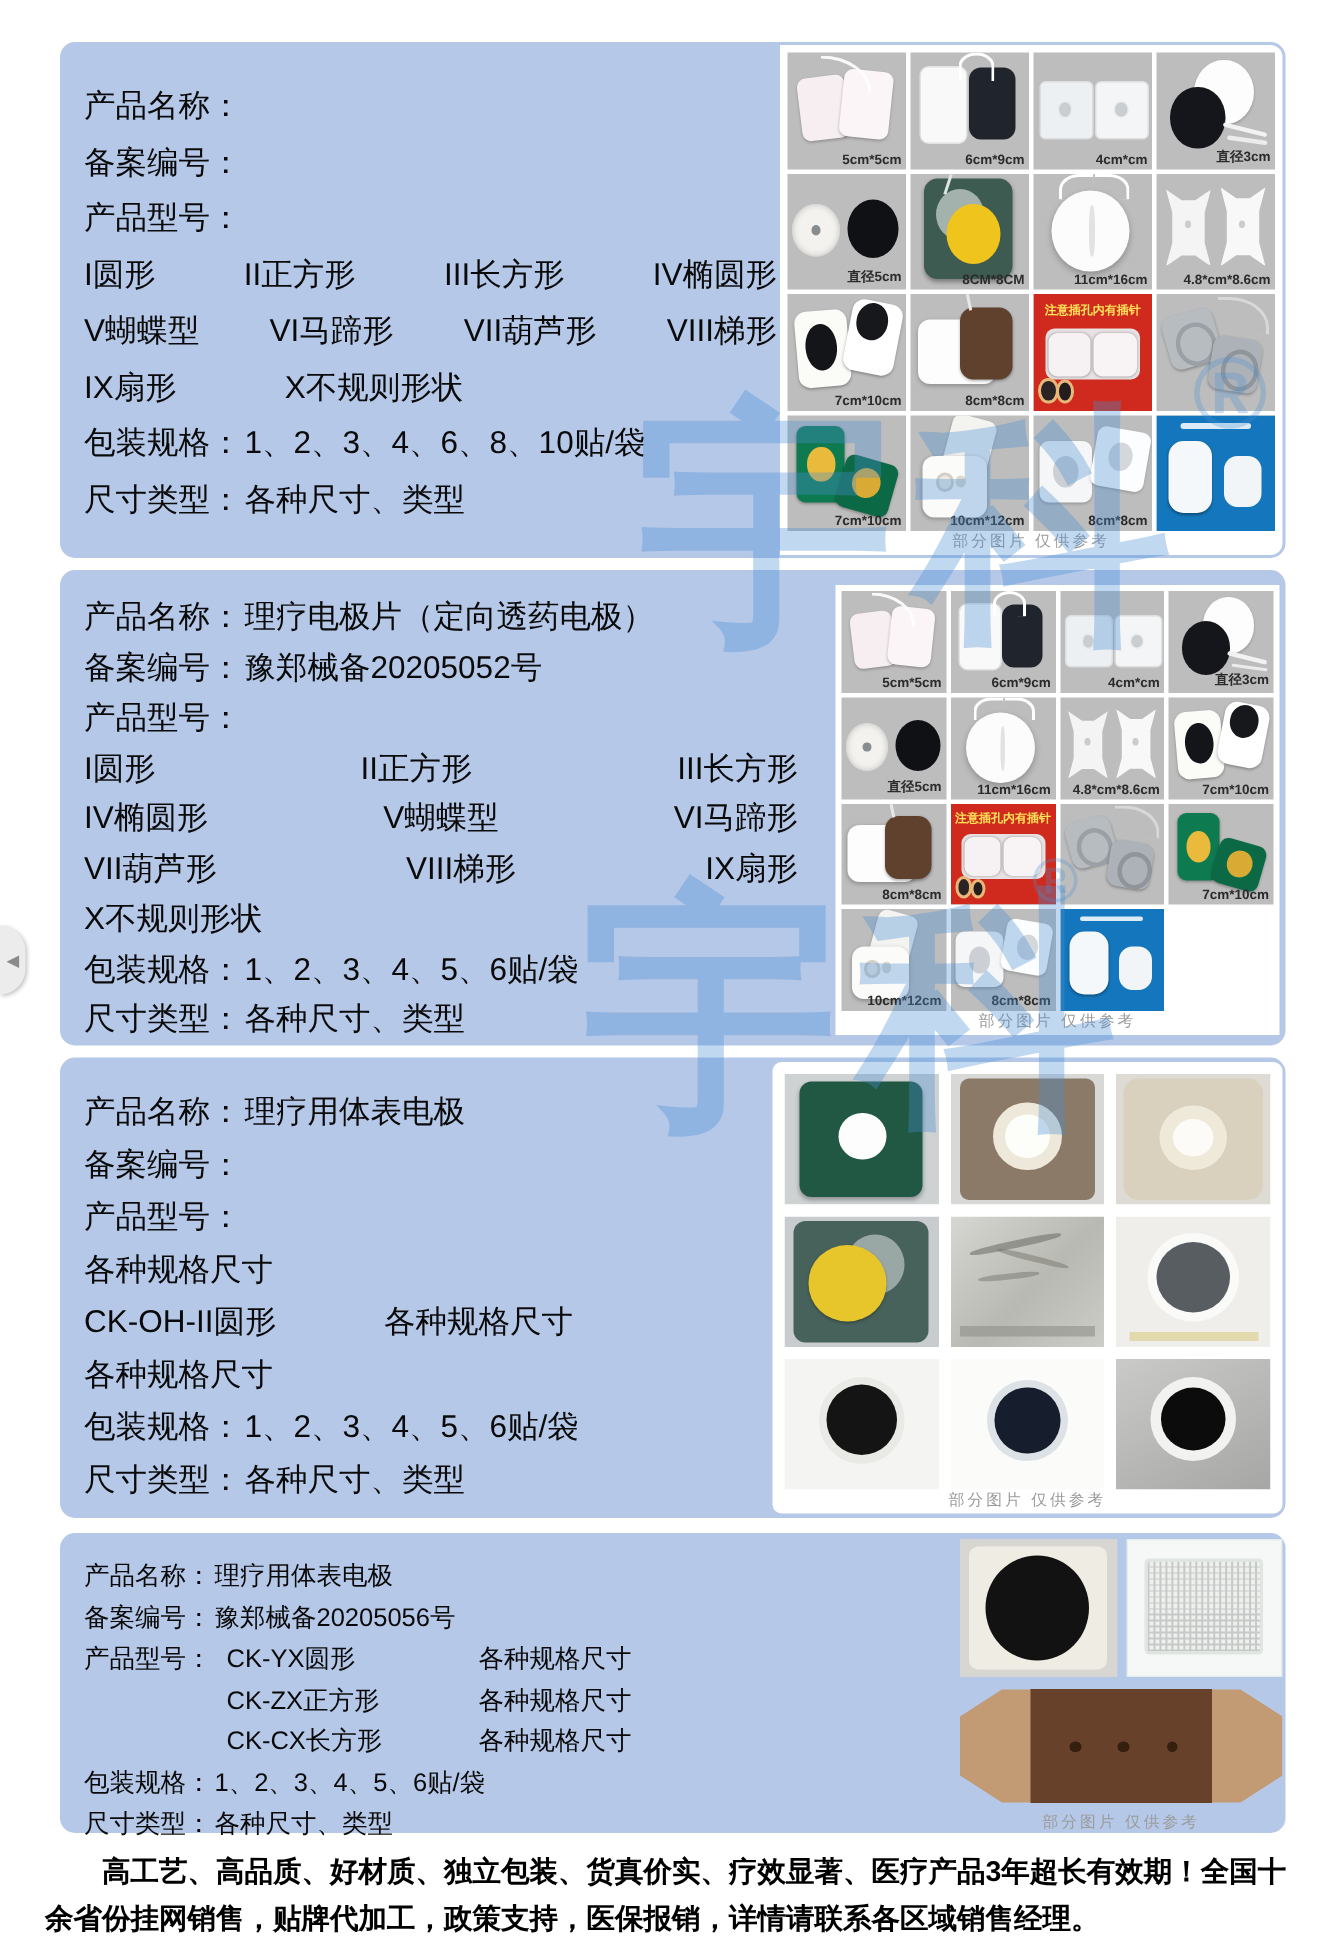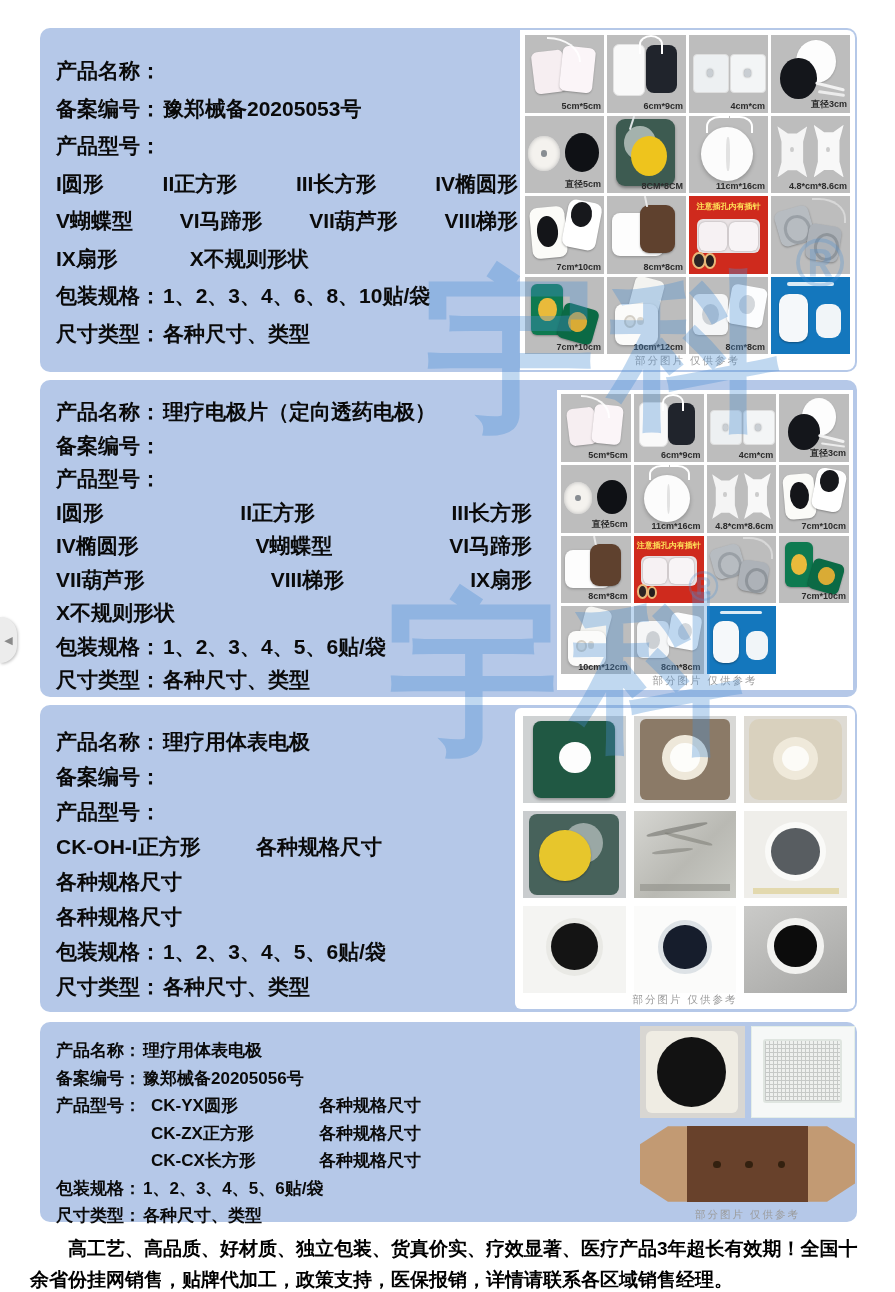--- a/index.html
+++ b/index.html
@@ -4,21 +4,21 @@
 <style>
   html,body{margin:0;padding:0;background:#fff;}
   .page{position:relative;width:895px;height:1292px;background:#fff;overflow:hidden;
         font-family:"Liberation Sans","DejaVu Sans",sans-serif;}
   
   .card{position:absolute;left:40px;width:817px;background:#b5c8e8;border-radius:10px;}
   .s1{top:28px;height:344px}
   .s2{top:380px;height:317px}
   .s3{top:705px;height:307px}
   .s4{top:1022px;height:200px}
-  .info{position:absolute;left:16px;top:0;color:#0a0a0a;font-weight:700;}
+  .info{position:absolute;left:16px;top:0;color:#0a0a0a;font-weight:400;}
   .s1 .info{width:462px;padding-top:24px;font-size:21px;line-height:37.5px}
   .s2 .info{width:476px;padding-top:15px;font-size:21px;line-height:33.5px}
   .s3 .info{width:455px;padding-top:19px;font-size:21px;line-height:35px}
   .s4 .info{width:430px;padding-top:15px;font-size:17px;line-height:27.5px}
   .row{margin:0;display:flex;align-items:baseline}
   .lbl{flex:none;margin-right:2px;white-space:nowrap}
   .val{white-space:nowrap}
   .models{margin:0;display:flex;justify-content:space-between}
   .models.short{justify-content:flex-start;gap:72px}
   .models span{white-space:nowrap}
@@ -71,21 +71,20 @@
   </div>
 
   <div id="sections">
       <section class="card s1">
         <div class="info">
           <p class="row">
             <span class="lbl">产品名称：</span>
           </p>
           <p class="row">
             <span class="lbl">备案编号：</span>
-            <span class="val">豫郑械备20205053号</span>
           </p>
           <p class="row">
             <span class="lbl">产品型号：</span>
           </p>
           <p class="models">
             <span>I圆形</span>
             <span>II正方形</span>
             <span>III长方形</span>
             <span>IV椭圆形</span>
           </p>
@@ -256,20 +255,21 @@
         </div>
       </section>
       <section class="card s2">
         <div class="info">
           <p class="row">
             <span class="lbl">产品名称：</span>
             <span class="val">理疗电极片（定向透药电极）</span>
           </p>
           <p class="row">
             <span class="lbl">备案编号：</span>
+            <span class="val">豫郑械备20205052号</span>
           </p>
           <p class="row">
             <span class="lbl">产品型号：</span>
           </p>
           <p class="models">
             <span>I圆形</span>
             <span>II正方形</span>
             <span>III长方形</span>
           </p>
           <p class="models">
@@ -438,24 +438,24 @@
             <span class="lbl">产品名称：</span>
             <span class="val">理疗用体表电极</span>
           </p>
           <p class="row">
             <span class="lbl">备案编号：</span>
           </p>
           <p class="row">
             <span class="lbl">产品型号：</span>
           </p>
           <p class="pair">
-            <span class="pname">CK-OH-I正方形</span>
             <span>各种规格尺寸</span>
           </p>
           <p class="pair">
+            <span class="pname">CK-OH-II圆形</span>
             <span>各种规格尺寸</span>
           </p>
           <p class="pair">
             <span>各种规格尺寸</span>
           </p>
           <p class="row">
             <span class="lbl">包装规格：</span>
             <span class="val">1、2、3、4、5、6贴/袋</span>
           </p>
           <p class="row">

